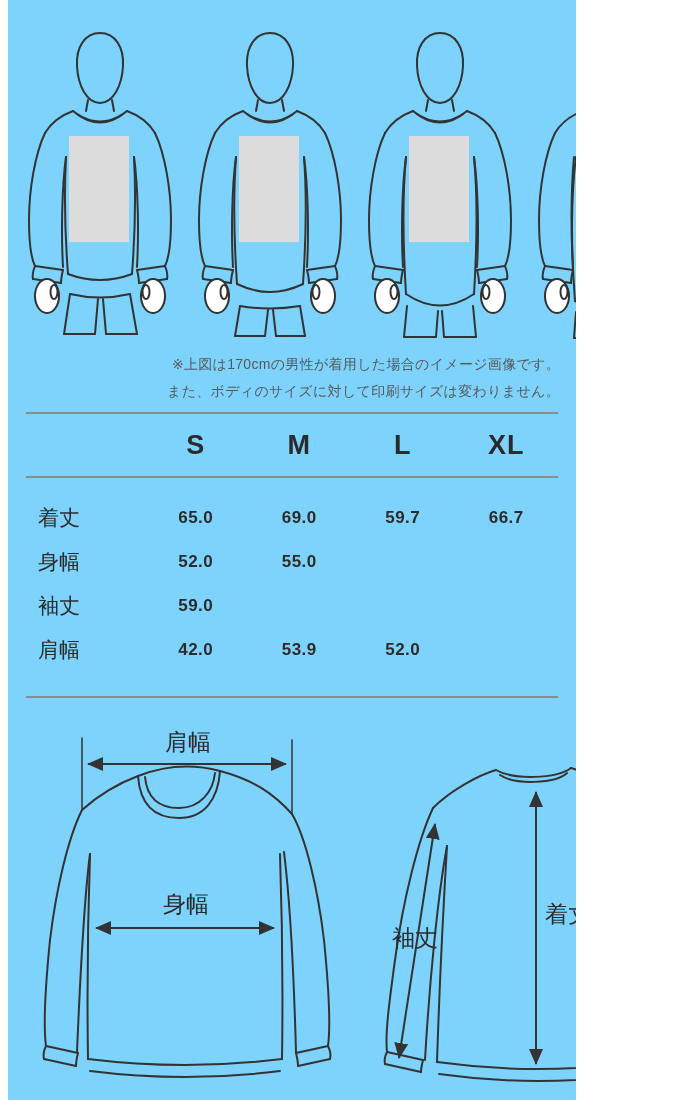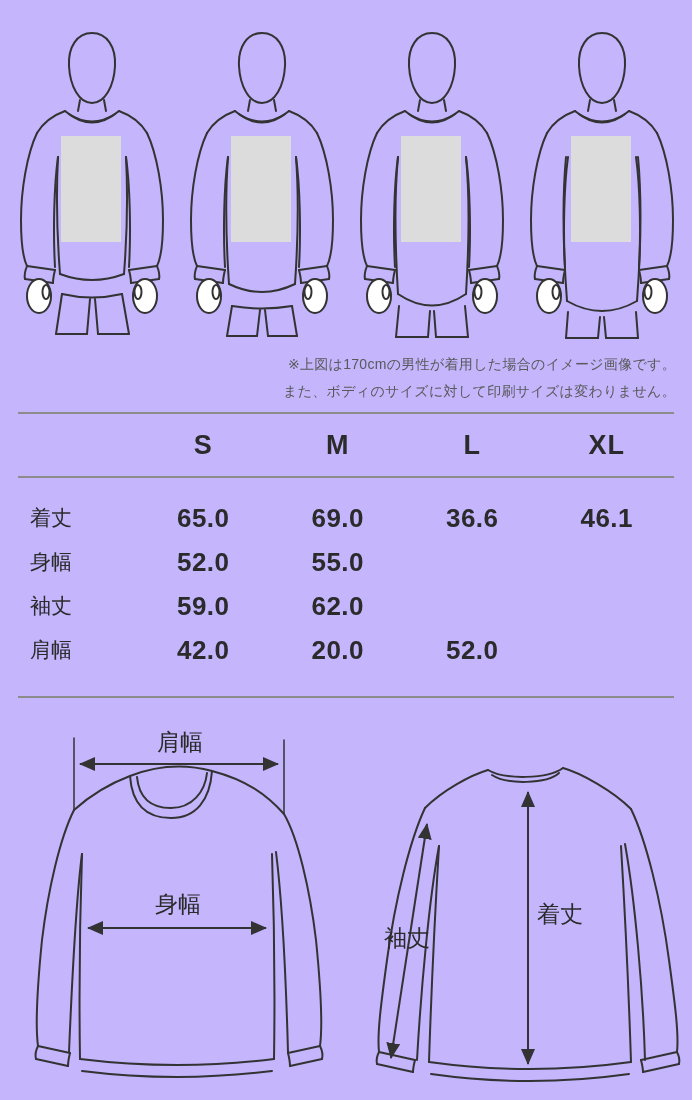--- a/index.html
+++ b/index.html
@@ -4,21 +4,21 @@
 <style>
   :root{
     --line:#333333;
     --rule:#8c8c8c;
     --note_text:#595959;
     --table_text:#2b2b2b;
     --print_area:#dcdcdc;
   }
   *{margin:0;padding:0;box-sizing:border-box;}
   body{background:#fff;font-family:"Liberation Sans","DejaVu Sans",sans-serif;}
-  .page{position:relative;width:692px;height:1100px;background:#c4b5fd;overflow:hidden;}
+  .page{position:relative;width:568px;height:1100px;background:#7dd3fc;overflow:hidden;margin-left:8px;}
 
   
   .figure{position:absolute;top:20px;}
   .fig-1{left:10px;}.fig-2{left:180px;}.fig-3{left:350px;}.fig-4{left:520px;}
 
   
   .garment{fill:none;stroke:var(--line);stroke-width:2;stroke-linecap:round;stroke-linejoin:round;}
   .thin{stroke-width:1.5;}
   .print-area{fill:var(--print_area);stroke:none;}
   .hand{fill:#ffffff;}
@@ -33,21 +33,21 @@
   
   .size-table{position:absolute;left:18px;right:18px;top:412px;
               border-top:2px solid var(--rule);border-bottom:2px solid var(--rule);
               color:var(--table_text);}
   .grid-row{display:grid;grid-template-columns:118px 1fr 1fr 1fr 1fr;align-items:center;}
   .header-row{height:64px;border-bottom:2px solid var(--rule);font-size:27px;font-weight:bold;}
   .header-row .cell{text-align:center;letter-spacing:1px;}
   .table-body{padding:18px 0 24px;}
   .data-row{height:44px;}
   .row-label{font-size:21px;padding-left:12px;font-weight:normal;}
-  .value{font-size:26px;font-weight:bold;text-align:center;letter-spacing:.5px;}
+  .value{font-size:17px;font-weight:bold;text-align:center;letter-spacing:.5px;}
 
   
   .front-diagram{position:absolute;left:30px;top:728px;}
   .back-diagram{position:absolute;left:365px;top:728px;}
 </style>
 </head>
 <body>
 
 <div class="page">
 
@@ -158,37 +158,36 @@
       <div class="cell">S</div>
       <div class="cell">M</div>
       <div class="cell">L</div>
       <div class="cell">XL</div>
     </div>
     <div class="table-body">
       <div class="grid-row data-row">
         <div class="row-label">着丈</div>
         <div class="value">65.0</div>
         <div class="value">69.0</div>
-        <div class="value">36.6</div>
-        <div class="value">46.1</div>
+        <div class="value">59.7</div>
+        <div class="value">66.7</div>
       </div>
       <div class="grid-row data-row">
         <div class="row-label">身幅</div>
         <div class="value">52.0</div>
         <div class="value">55.0</div>
       </div>
       <div class="grid-row data-row">
         <div class="row-label">袖丈</div>
         <div class="value">59.0</div>
-        <div class="value">62.0</div>
       </div>
       <div class="grid-row data-row">
         <div class="row-label">肩幅</div>
         <div class="value">42.0</div>
-        <div class="value">20.0</div>
+        <div class="value">53.9</div>
         <div class="value">52.0</div>
       </div>
     </div>
   </div>
 
   <svg class="front-diagram" width="330" height="362" viewBox="0 0 330 362">
     <g class="garment">
       <path class="thin" d="M44 10 L44 82"></path>
       <path class="thin" d="M254 12 L254 86"></path>
       <path d="M100 48 Q141 32 182 43"></path>

